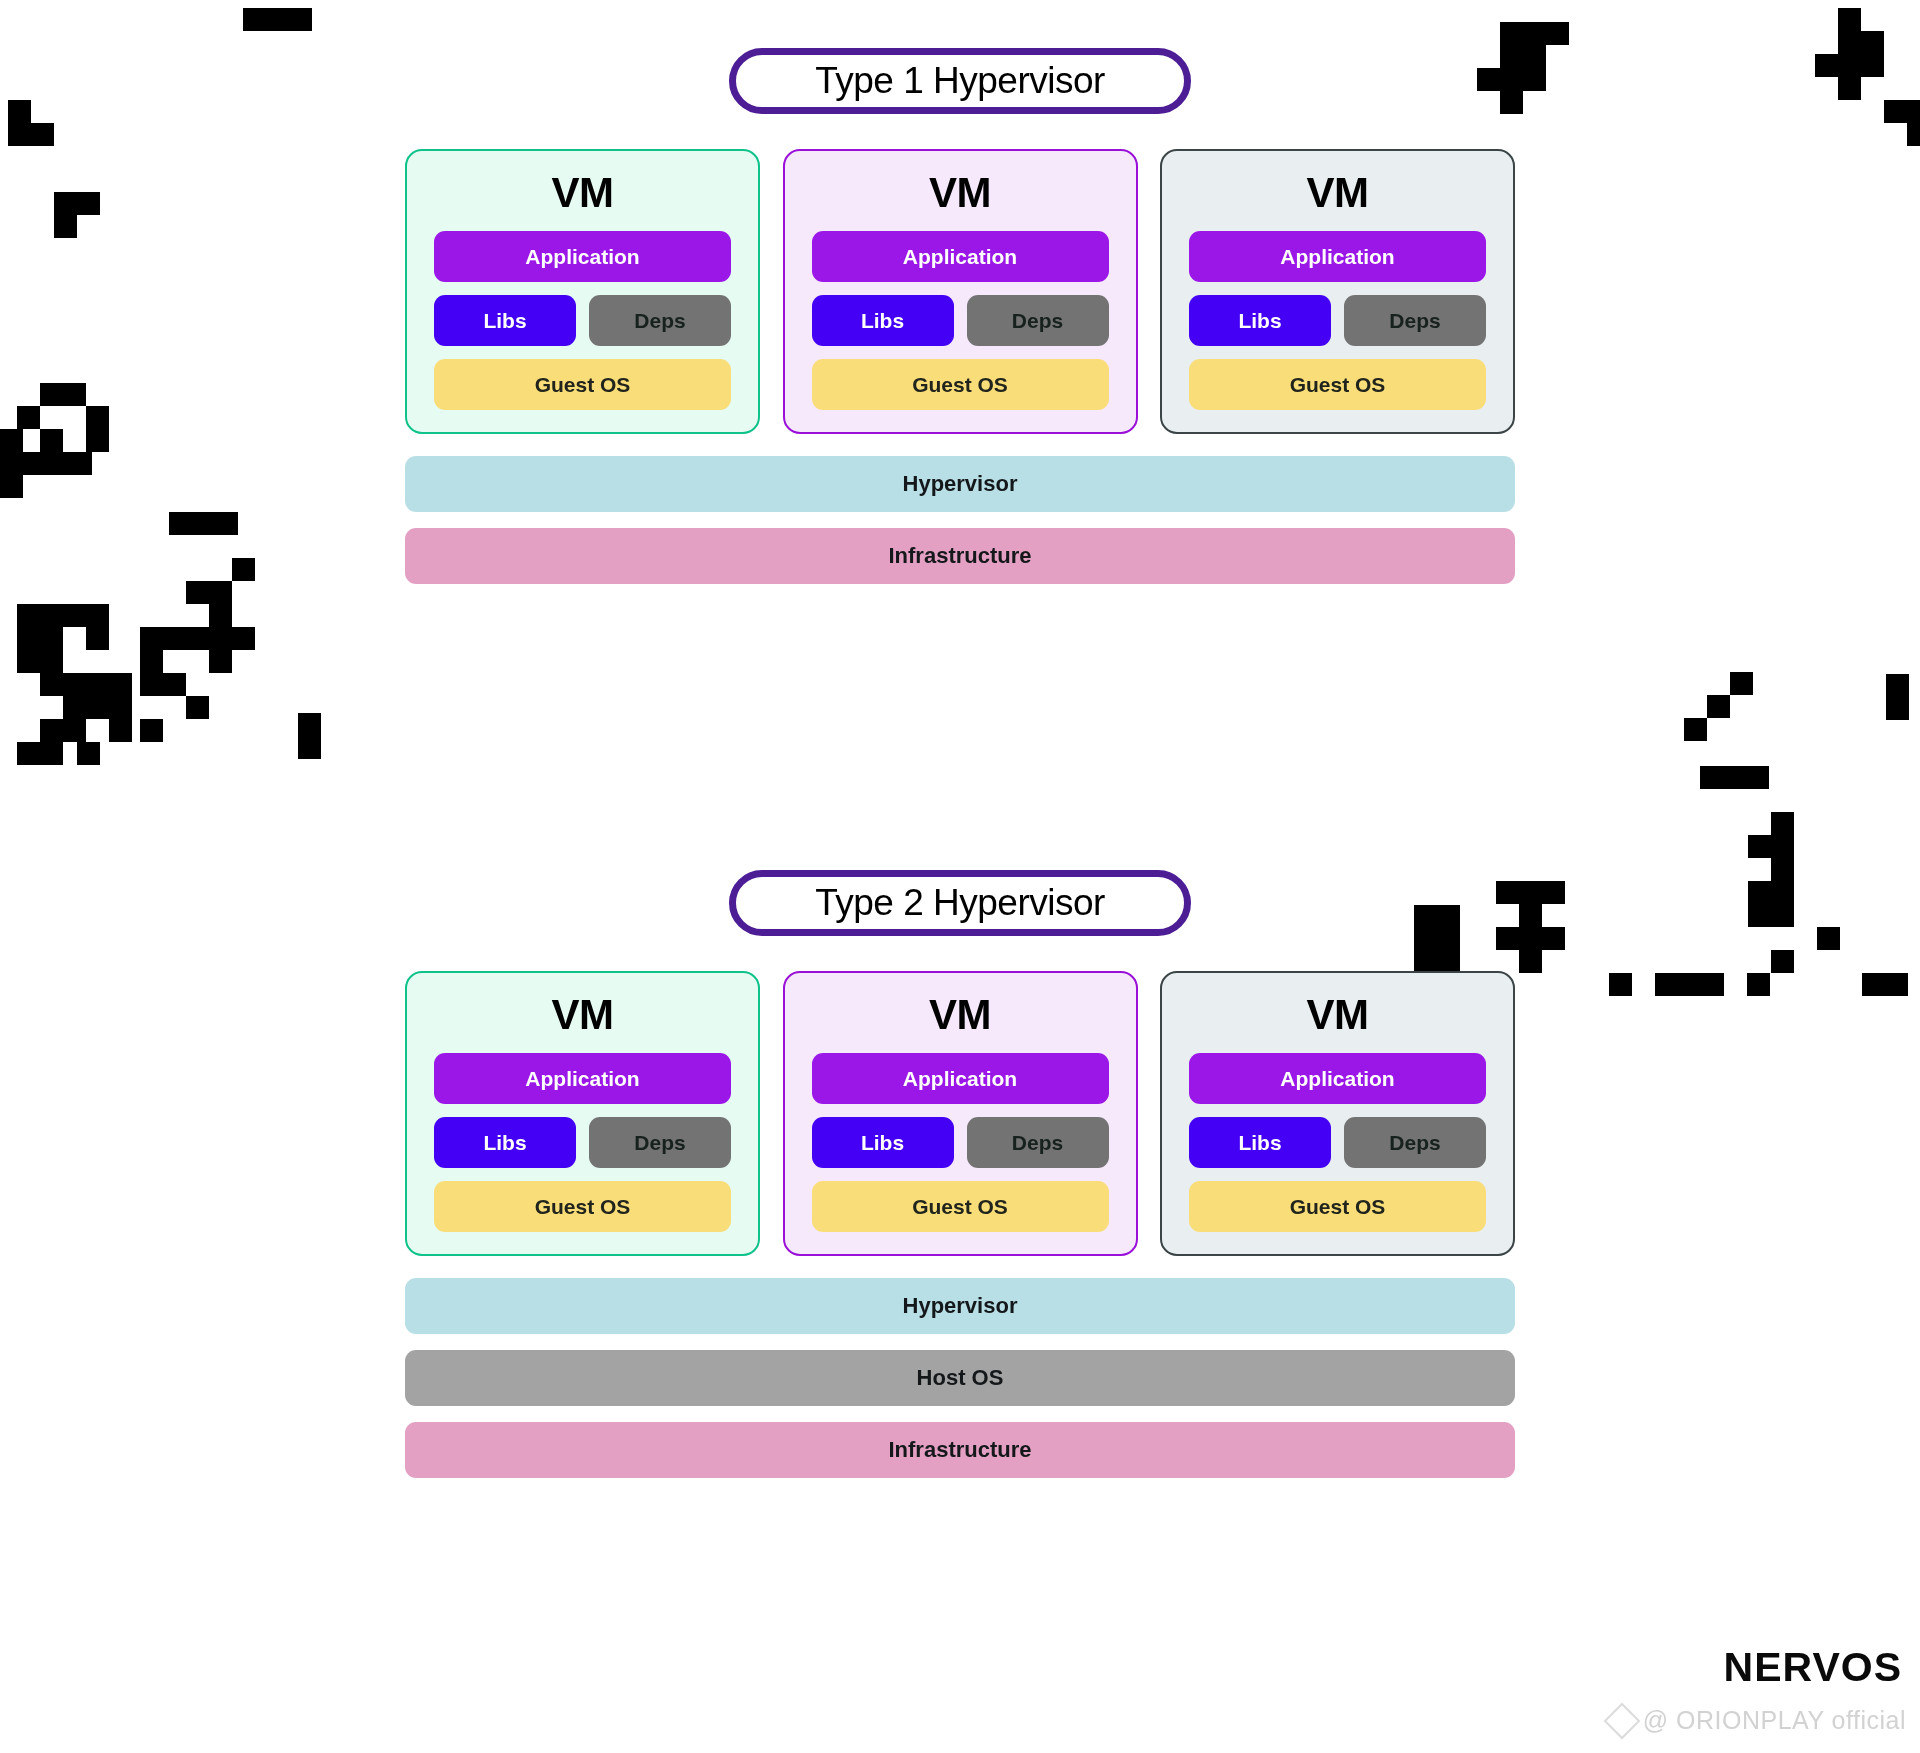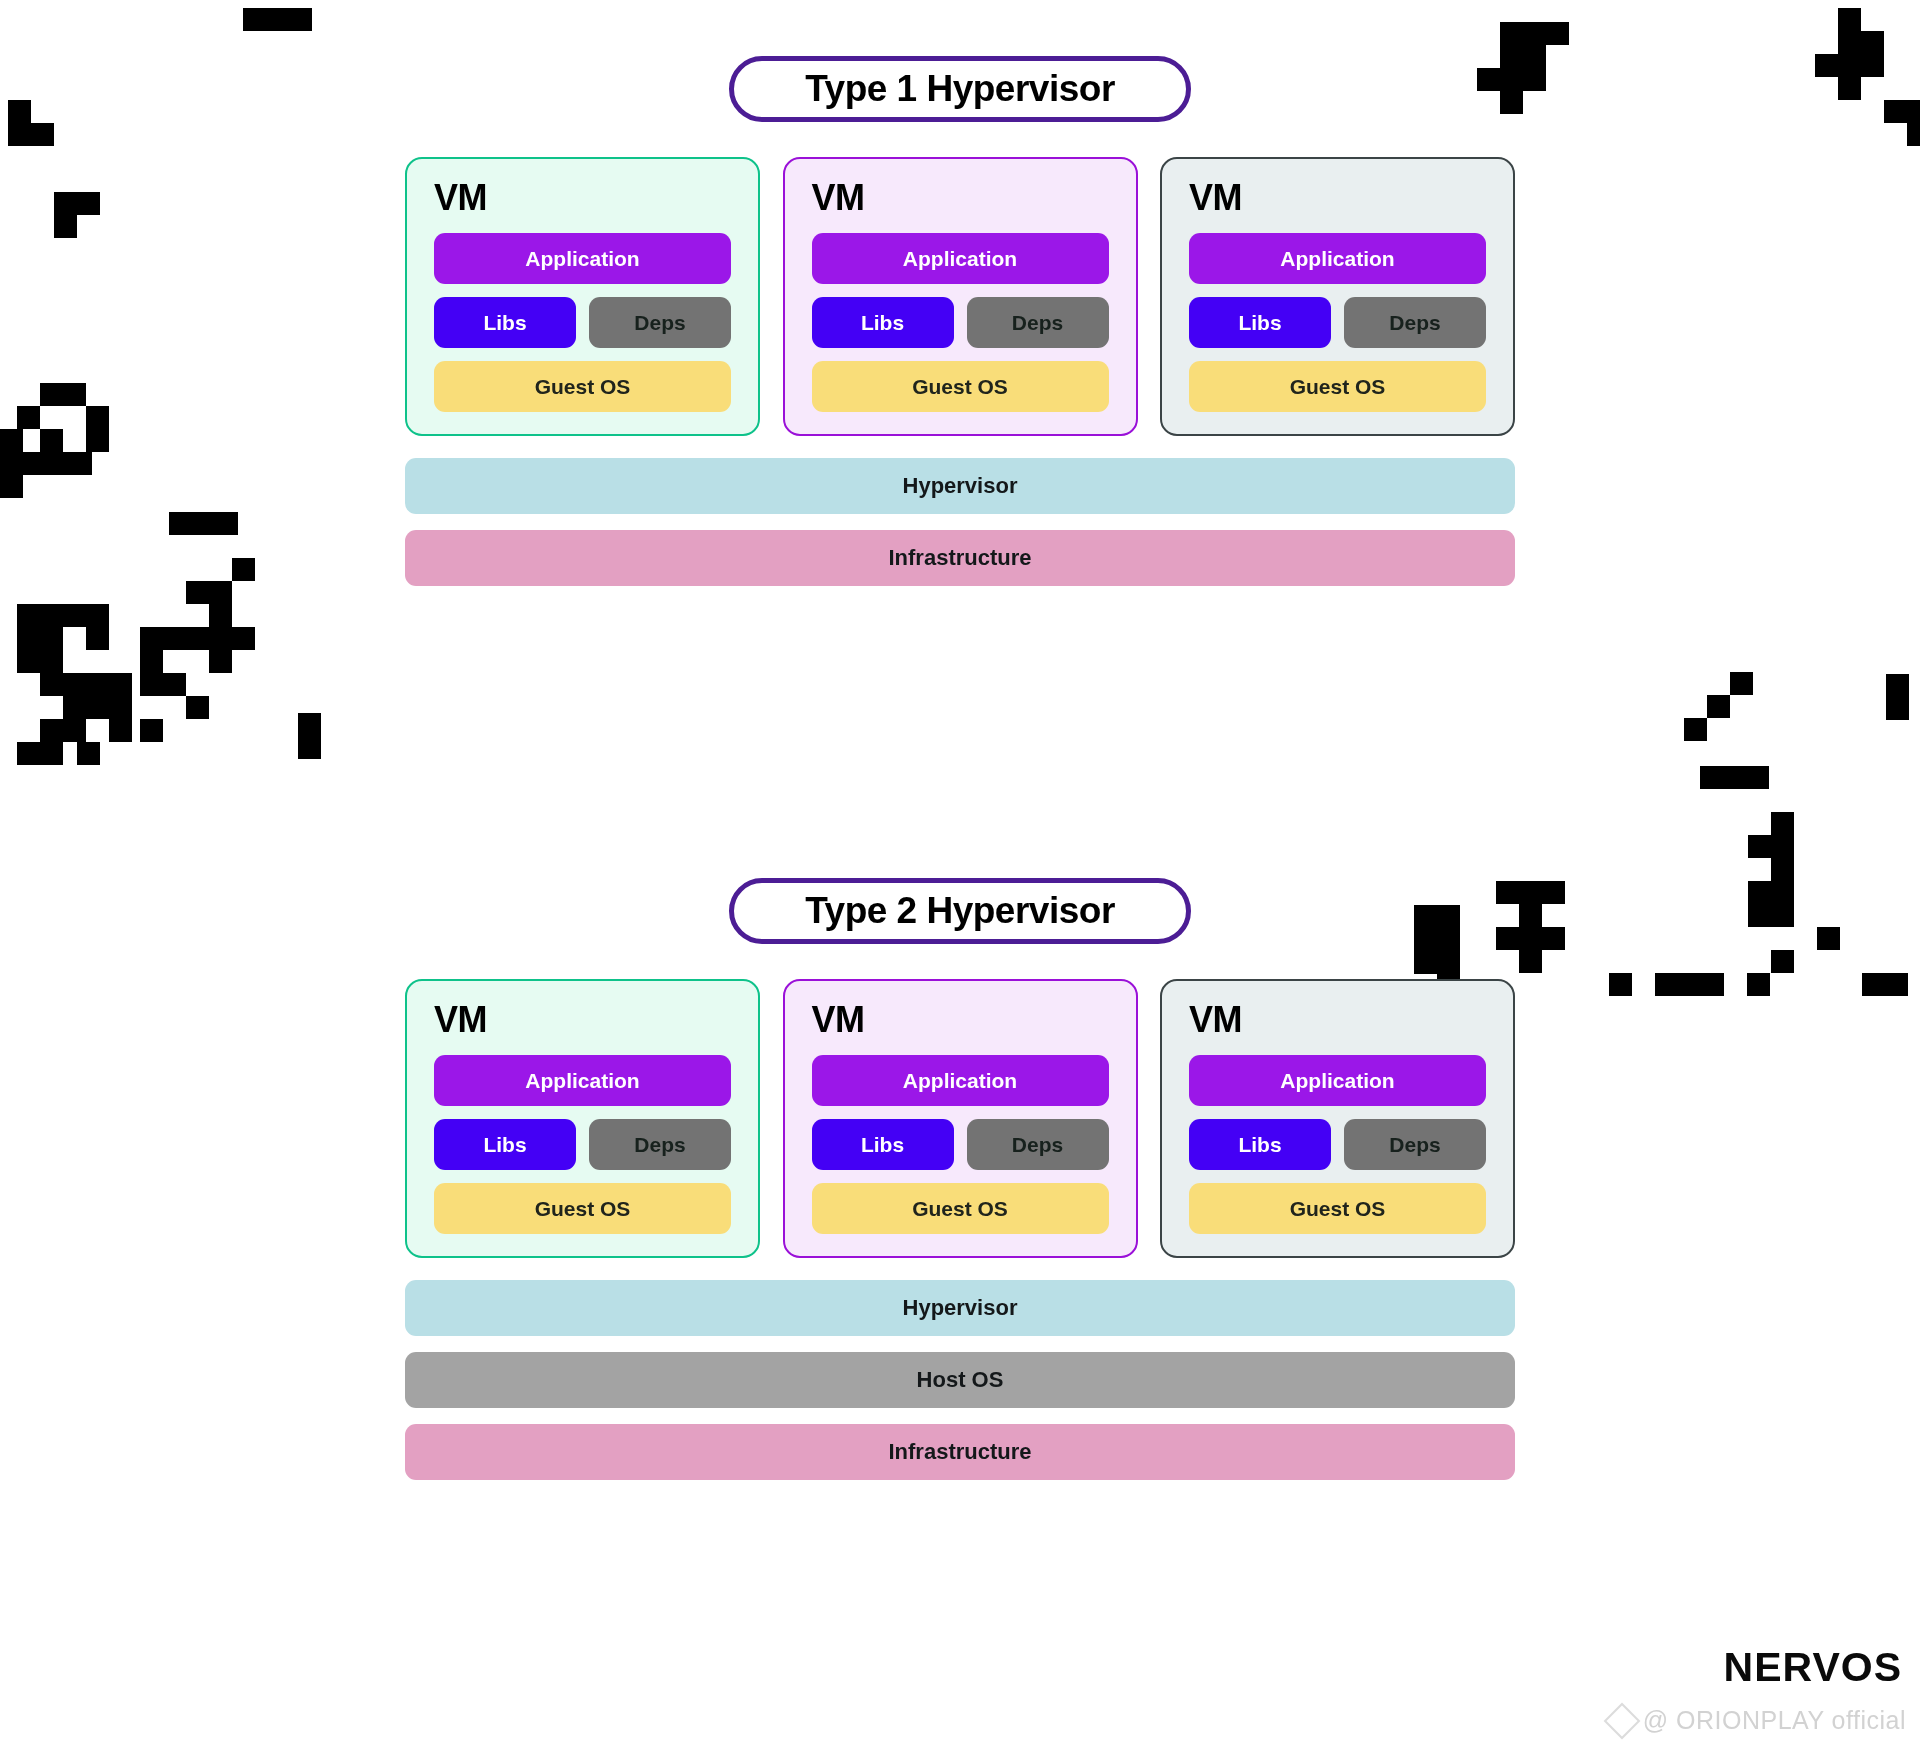--- a/index.html
+++ b/index.html
@@ -25,31 +25,31 @@
     background: #000000;
   }
   .deco-layer { position: absolute; inset: 0; pointer-events: none; }
 
   
   .section { position: absolute; left: 0; width: 1920px; }
   #section-type1 { top: 40px; }
   #section-type2 { top: 862px; }
 
   .title-pill {
-    margin: 16px auto;
+    margin: 8px auto;
     width: 462px;
     height: 66px;
-    border: 5px solid #4c1d95;
+    border: 7px solid #4c1d95;
     border-radius: 34px;
     background: #ffffff;
     display: flex;
     align-items: center;
     justify-content: center;
     font-size: 37px;
-    font-weight: 700;
+    font-weight: 400;
     letter-spacing: -0.5px;
     color: #000000;
   }
 
   .vm-row {
     position: relative;
     margin: 35px auto 0 auto;
     width: 1110px;
     display: flex;
     justify-content: space-between;
@@ -58,22 +58,22 @@
   .vm-card {
     width: 355px;
     border-radius: 17px;
     padding: 18px 27px 22px 27px;
   }
   .vm-card.v1 { background: #e6fbf2; border: 2.5px solid #0ec28a; }
   .vm-card.v2 { background: #f7e9fc; border: 2.5px solid #9a10d8; }
   .vm-card.v3 { background: #e9eff0; border: 2.5px solid #3b4446; }
 
   .vm-label {
-    text-align: left;
-    font-size: 36px;
+    text-align: center;
+    font-size: 42px;
     font-weight: 800;
     color: #000000;
     letter-spacing: -0.5px;
     margin-bottom: 14px;
   }
 
   .chip {
     border-radius: 11px;
     display: flex;
     align-items: center;

